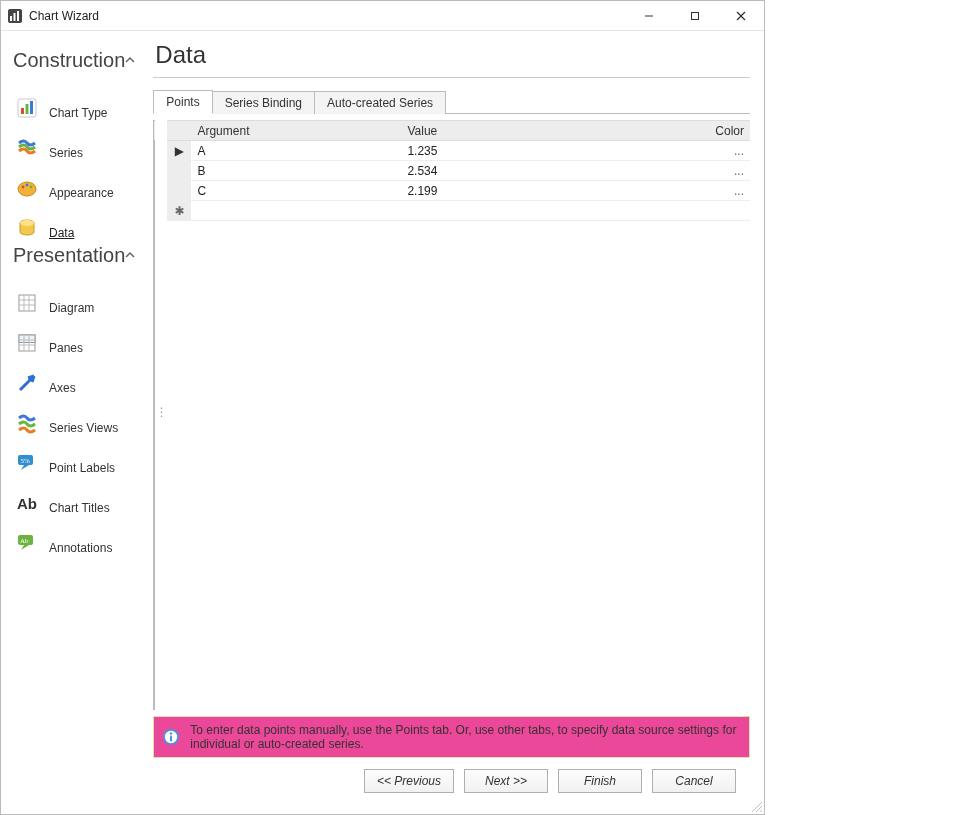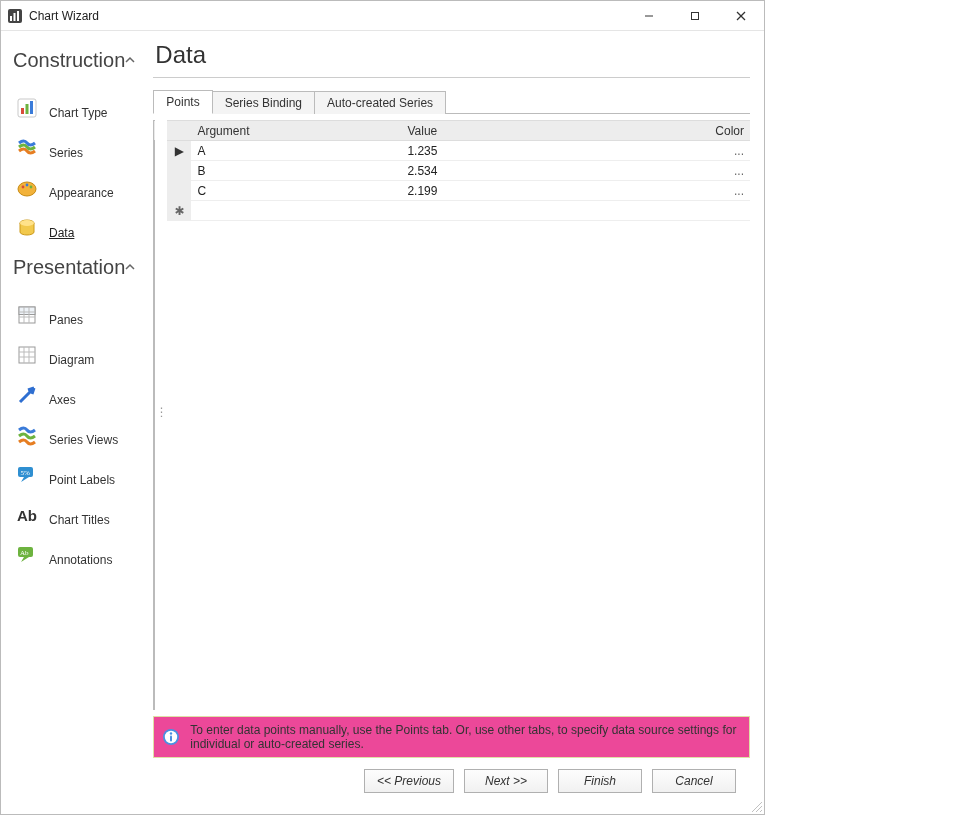--- a/index.html
+++ b/index.html
@@ -344,55 +344,55 @@
         <span class="nav-icon">
           <svg width="22" height="22" viewBox="0 0 22 22">
               <ellipse cx="11" cy="6" rx="7" ry="3" fill="#f2c94c" stroke="#cc9a1b"></ellipse>
               <path d="M4 6 v9 a7 3 0 0 0 14 0 v-9" fill="#f2c94c" stroke="#cc9a1b"></path>
               <ellipse cx="11" cy="6" rx="7" ry="3" fill="#ffe28a"></ellipse>
             </svg>
         </span>
         <span class="nav-label">Data</span>
       </div>
 
-      <div class="group-header" style="margin-top:16px">
+      <div class="group-header" style="margin-top:4px">
         <span>Presentation</span>
         <span class="chev">
           <svg width="10" height="10" viewBox="0 0 10 10">
               <polyline points="1,7 5,3 9,7" fill="none" stroke="#666" stroke-width="1.5"></polyline>
             </svg>
         </span>
       </div>
 
+
+      <div class="nav-item">
+        <span class="nav-icon">
+          <svg width="22" height="22" viewBox="0 0 22 22">
+              <rect x="3" y="3" width="16" height="16" fill="#fff" stroke="#999"></rect>
+              <line x1="3" y1="8" x2="19" y2="8" stroke="#bbb"></line>
+              <line x1="3" y1="13" x2="19" y2="13" stroke="#bbb"></line>
+              <line x1="8" y1="3" x2="8" y2="19" stroke="#bbb"></line>
+              <line x1="13" y1="3" x2="13" y2="19" stroke="#bbb"></line>
+            </svg>
+        </span>
+        <span class="nav-label">Diagram</span>
+      </div>
 
       <div class="nav-item">
         <span class="nav-icon">
           <svg width="22" height="22" viewBox="0 0 22 22">
               <rect x="3" y="3" width="16" height="16" fill="#fff" stroke="#999"></rect>
               <rect x="3" y="3" width="16" height="7.5" fill="#eef3f8" stroke="#999"></rect>
               <line x1="3" y1="8" x2="19" y2="8" stroke="#bbb"></line>
               <line x1="3" y1="13" x2="19" y2="13" stroke="#bbb"></line>
               <line x1="8" y1="3" x2="8" y2="19" stroke="#bbb"></line>
               <line x1="13" y1="3" x2="13" y2="19" stroke="#bbb"></line>
             </svg>
         </span>
         <span class="nav-label">Panes</span>
-      </div>
-
-      <div class="nav-item">
-        <span class="nav-icon">
-          <svg width="22" height="22" viewBox="0 0 22 22">
-              <rect x="3" y="3" width="16" height="16" fill="#fff" stroke="#999"></rect>
-              <line x1="3" y1="8" x2="19" y2="8" stroke="#bbb"></line>
-              <line x1="3" y1="13" x2="19" y2="13" stroke="#bbb"></line>
-              <line x1="8" y1="3" x2="8" y2="19" stroke="#bbb"></line>
-              <line x1="13" y1="3" x2="13" y2="19" stroke="#bbb"></line>
-            </svg>
-        </span>
-        <span class="nav-label">Diagram</span>
       </div>
 
       <div class="nav-item">
         <span class="nav-icon">
           <svg width="22" height="22" viewBox="0 0 22 22">
               <path d="M4 18 L18 4" stroke="#2f6fd1" stroke-width="3"></path>
               <path d="M18 4 l-2 6 m2-6 l-6 2" stroke="#2f6fd1" stroke-width="3" fill="none"></path>
             </svg>
         </span>
         <span class="nav-label">Axes</span>

